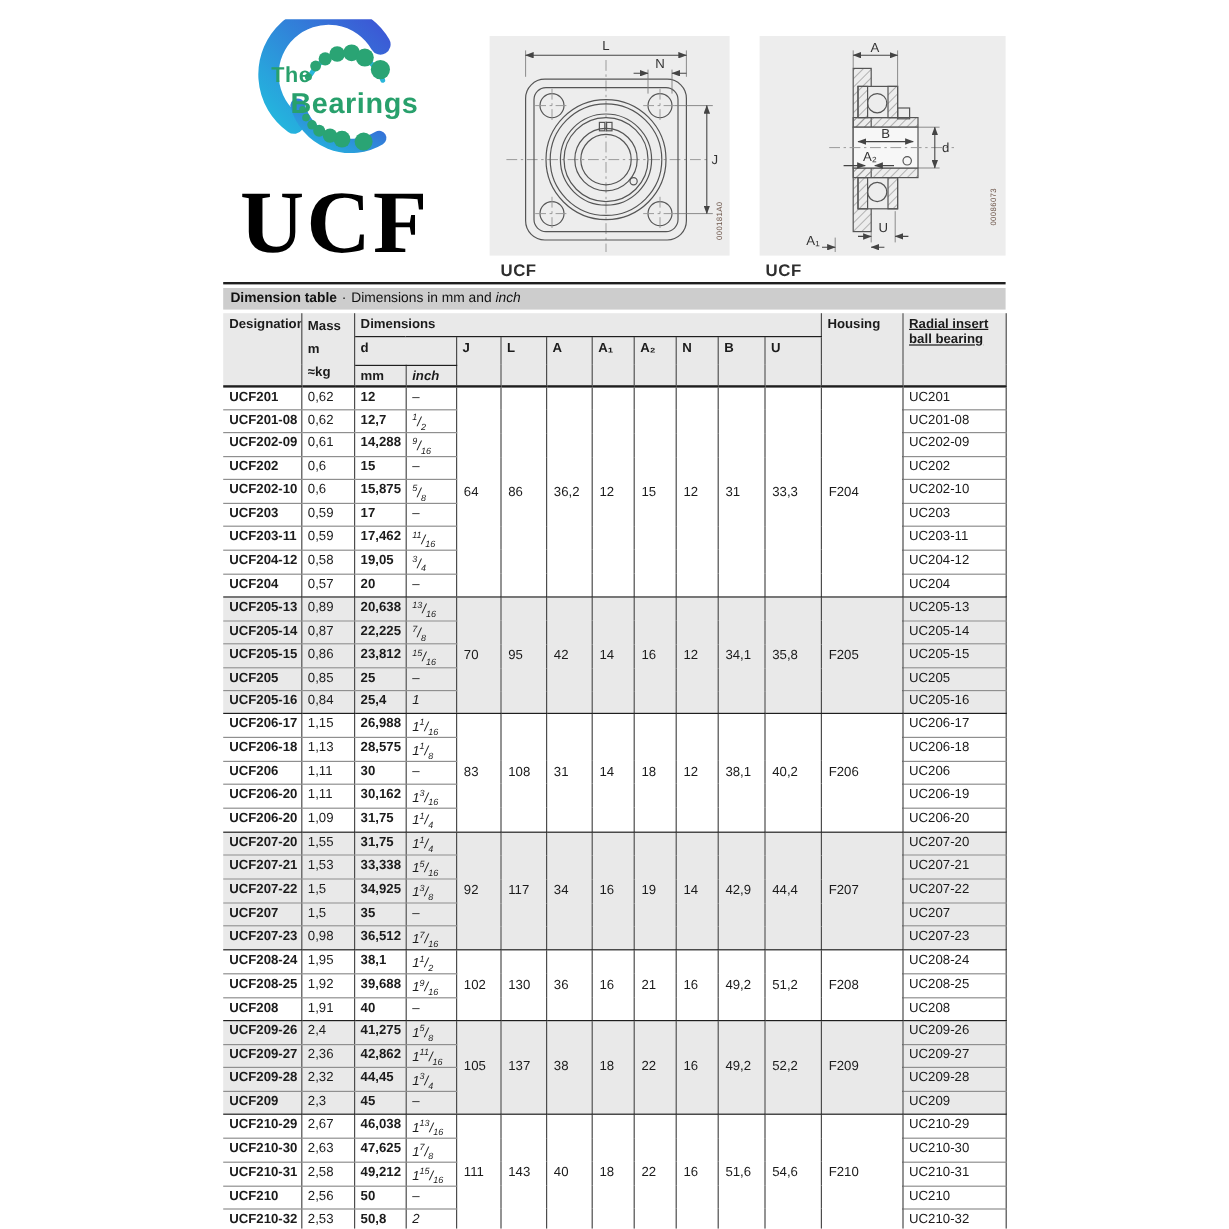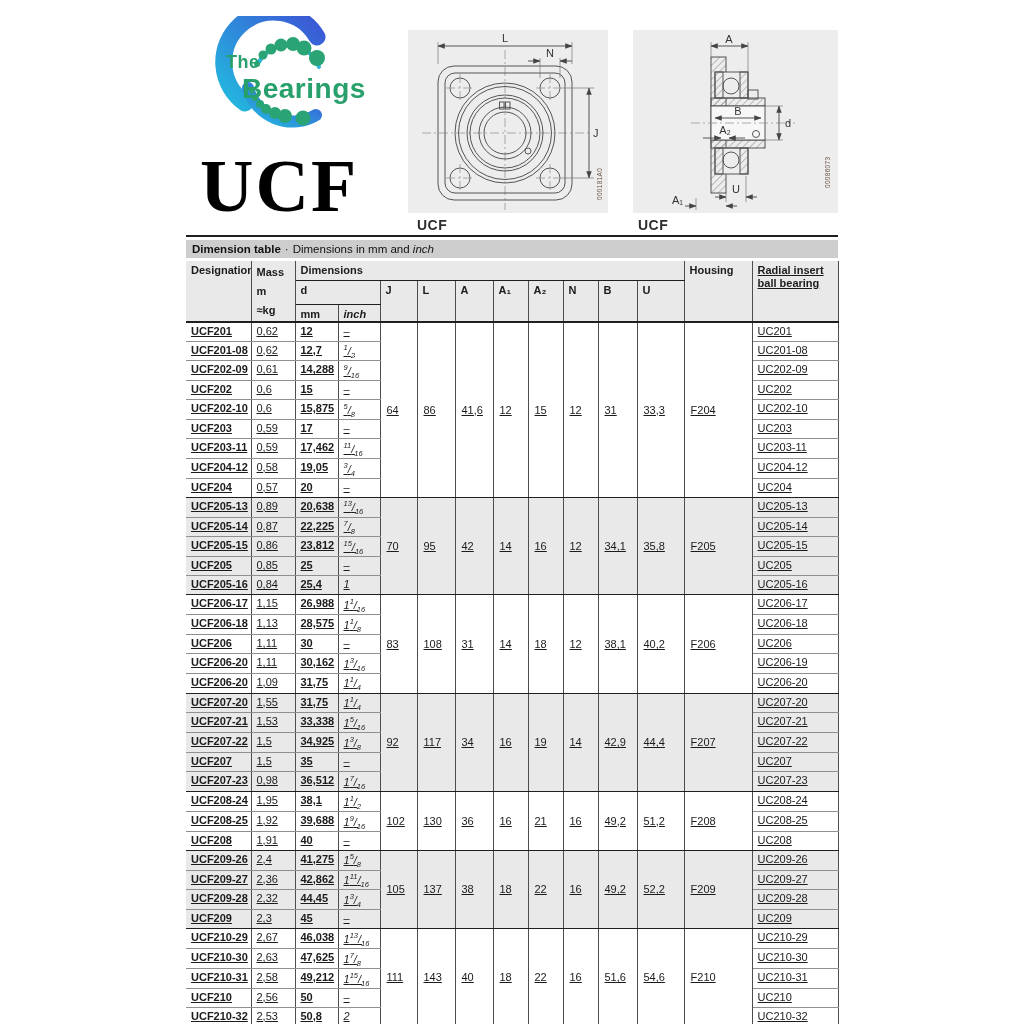--- a/index.html
+++ b/index.html
@@ -5,21 +5,21 @@
   * { margin:0; padding:0; box-sizing:border-box; }
   html,body { width:1024px; height:1024px; background:#fff; }
   body { font-family:"Liberation Sans","DejaVu Sans",sans-serif; color:#1b1b1b; }
   .page { position:relative; width:1024px; height:1024px; overflow:hidden; background:#fff; }
 
   
   .logo { position:absolute; left:196px; top:16px; width:186px; height:132px; }
   .logo svg { position:absolute; left:0; top:0; }
   .logo-the { position:absolute; left:30px; top:36px; font-size:18px; font-weight:bold;
               color:var(--logo_green); letter-spacing:.5px; }
-  .logo-bearings { position:absolute; left:46px; top:57px; font-size:28px; font-weight:bold;
+  .logo-bearings { position:absolute; left:46px; top:57px; font-size:24px; font-weight:bold;
               color:var(--logo_green); letter-spacing:.5px; }
 
   
   .series-title { position:absolute; left:200px; top:144px; font-family:"Liberation Serif","DejaVu Serif",serif;
               font-weight:bold; font-size:74px; letter-spacing:2px; color:#000; }
 
   
   .draw { position:absolute; top:30px; background:var(--drawing_bg); }
   .draw1 { left:408px; width:200px; height:183px; }
   .draw2 { left:633px; width:205px; height:183px; }
@@ -46,21 +46,21 @@
   th,td { border-right:1px solid #4d4d4d; vertical-align:top; text-align:left;
           padding:2px 2px 0 5px; font-weight:normal; overflow:hidden; white-space:nowrap; }
   thead th { background:var(--table_gray); font-weight:bold; vertical-align:top; padding-top:3px; }
   thead tr { height:19px; }
   thead tr:last-child { height:18px; }
   thead th.edge { border-bottom:2px solid var(--rule); }
   thead th.under { border-bottom:1px solid var(--rule); }
   th .mass-l { height:19px; line-height:17px; }
   th.th-inch i { font-weight:600; }
   th .ins-l { line-height:13px;text-decoration:underline; }
-  tbody tr { height:19px;text-decoration:underline; }
+  tbody tr { height:19px; }
   tbody td.rs { border-bottom:1px solid #8f8f8f; }
   tbody tr.glast td.rs { border-bottom:1px solid var(--rule); }
   tbody td.shared { border-bottom:1px solid var(--rule); vertical-align:middle; padding-top:0; padding-left:6px; }
   tbody td.sh { background:var(--table_gray); }
   tbody td.fb { font-weight:bold; }
   tbody td.inch i { font-style:italic; }
   tbody td.inch sup, tbody td.inch sub { font-size:7.5px; }
 </style>
 </head>
 <body>
@@ -246,21 +246,21 @@
         </tr>
       </thead>
       <tbody>
           <tr>
             <td class="rs fb">UCF201</td>
             <td class="rs">0,62</td>
             <td class="rs fb">12</td>
             <td class="rs inch">–</td>
             <td class="shared" rowspan="9">64</td>
             <td class="shared" rowspan="9">86</td>
-            <td class="shared" rowspan="9">41,6</td>
+            <td class="shared" rowspan="9">36,2</td>
             <td class="shared" rowspan="9">12</td>
             <td class="shared" rowspan="9">15</td>
             <td class="shared" rowspan="9">12</td>
             <td class="shared" rowspan="9">31</td>
             <td class="shared" rowspan="9">33,3</td>
             <td class="shared" rowspan="9">F204</td>
             <td class="rs">UC201</td>
           </tr>
           <tr>
             <td class="rs fb">UCF201-08</td>

